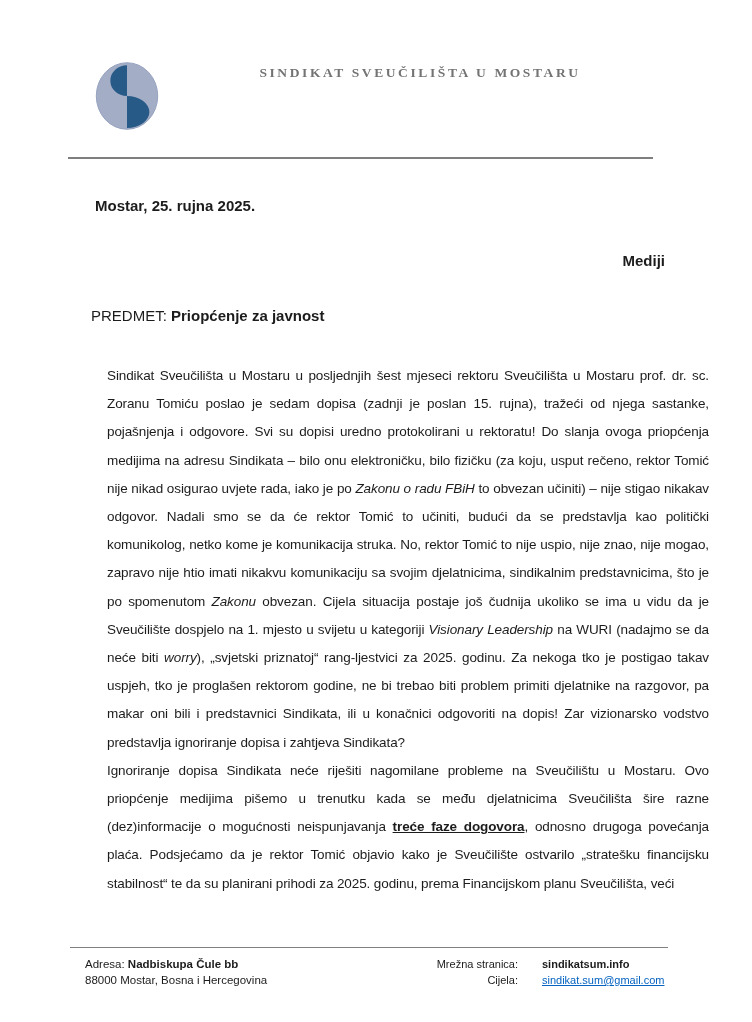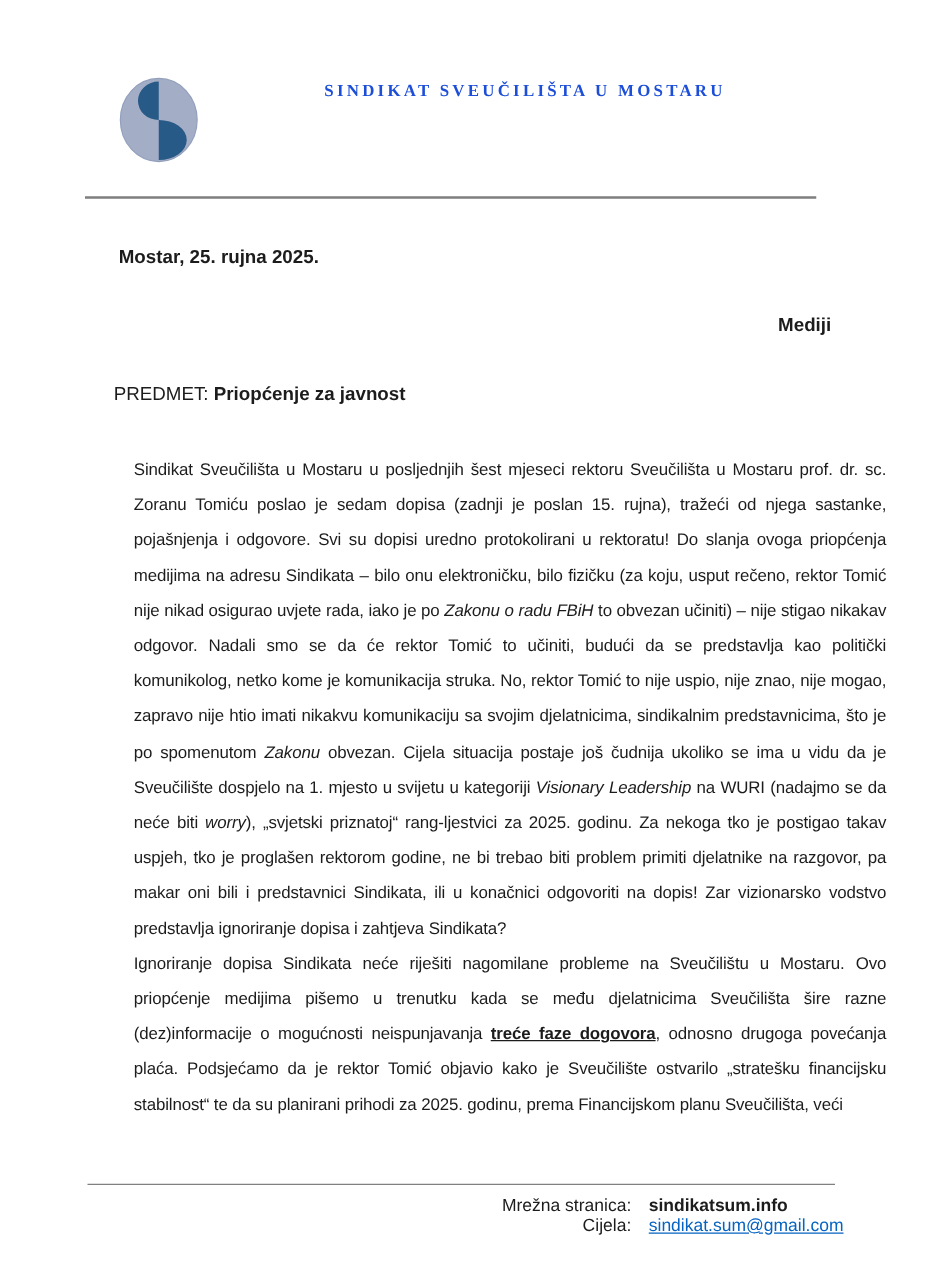--- a/index.html
+++ b/index.html
@@ -11,21 +11,21 @@
     background:#ffffff;
     font-family:"Liberation Sans", sans-serif;
     color:#1c1c1c;
     overflow:hidden;
   }
   .logo { position:absolute; top:52px; left:95px; width:64px; height:88px; }
   .org-names {
     position:absolute; top:64px; left:250px; width:340px;
     text-align:center; white-space:nowrap;
     font-family:"Liberation Serif", serif;
-    font-size:13.5px; line-height:17px; color:#1d4ed8;
+    font-size:13.5px; line-height:17px; color:#737373;
   }
   .org-name-hr { font-weight:bold; letter-spacing:2.6px; }
   .org-name-en { letter-spacing:1.1px; }
   .rule-top {
     position:absolute; top:157px; left:68px; width:585px;
     border-top:2px solid #7f7f7f;
   }
   .dateline {
     position:absolute; top:197px; left:83px;
     font-size:15px; font-weight:bold;margin-left:12px;
@@ -46,23 +46,23 @@
   .seg-bold { font-weight:bold;text-decoration:underline; }
   .rule-footer {
     position:absolute; top:947px; left:70px; width:598px;
     border-top:1.5px solid #808080;
   }
   .footer-left {
     position:absolute; top:956px; left:85px;
     font-size:11.5px; line-height:16px;
   }
   .footer-right {
-    position:absolute; top:956px; left:387px; width:262px;
-    display:grid; grid-template-columns:118px auto; column-gap:14px;
-    font-size:14px; line-height:16px;
+    position:absolute; top:956px; left:400px; width:262px;
+    display:grid; grid-template-columns:118px auto; column-gap:24px;
+    font-size:11px; line-height:16px;
   }
   .footer-label { text-align:right; }
   .bold { font-weight:bold; }
   .email-link { text-decoration:underline; cursor:pointer; }
 </style>
 </head>
 <body>
 
 <div class="page">
 
@@ -85,20 +85,26 @@
     <span class="subject-label">PREDMET: </span><span class="subject-value">Priopćenje za javnost</span>
   </div>
 
   <div class="body-text">
     <p><span>Sindikat Sveučilišta u Mostaru u posljednjih šest mjeseci rektoru Sveučilišta u Mostaru prof. dr. sc. Zoranu Tomiću poslao je sedam dopisa (zadnji je poslan 15. rujna), tražeći od njega sastanke, pojašnjenja i odgovore. Svi su dopisi uredno protokolirani u rektoratu! Do slanja ovoga priopćenja medijima na adresu Sindikata – bilo onu elektroničku, bilo fizičku (za koju, usput rečeno, rektor Tomić nije nikad osigurao uvjete rada, iako je po </span><span class="seg-italic">Zakonu o radu FBiH</span><span> to obvezan učiniti) – nije stigao nikakav odgovor. Nadali smo se da će rektor Tomić to učiniti, budući da se predstavlja kao politički komunikolog, netko kome je komunikacija struka. No, rektor Tomić to nije uspio, nije znao, nije mogao, zapravo nije htio imati nikakvu komunikaciju sa svojim djelatnicima, sindikalnim predstavnicima, što je po spomenutom </span><span class="seg-italic">Zakonu</span><span> obvezan. Cijela situacija postaje još čudnija ukoliko se ima u vidu da je Sveučilište dospjelo na 1. mjesto u svijetu u kategoriji </span><span class="seg-italic">Visionary Leadership</span><span> na WURI (nadajmo se da neće biti </span><span class="seg-italic">worry</span><span>), „svjetski priznatoj“ rang-ljestvici za 2025. godinu. Za nekoga tko je postigao takav uspjeh, tko je proglašen rektorom godine, ne bi trebao biti problem primiti djelatnike na razgovor, pa makar oni bili i predstavnici Sindikata, ili u konačnici odgovoriti na dopis! Zar vizionarsko vodstvo predstavlja ignoriranje dopisa i zahtjeva Sindikata?</span></p>
     <p><span>Ignoriranje dopisa Sindikata neće riješiti nagomilane probleme na Sveučilištu u Mostaru. Ovo priopćenje medijima pišemo u trenutku kada se među djelatnicima Sveučilišta šire razne (dez)informacije o mogućnosti neispunjavanja </span><span class="seg-bold">treće faze dogovora</span><span>, odnosno drugoga povećanja plaća. Podsjećamo da je rektor Tomić objavio kako je Sveučilište ostvarilo „stratešku financijsku stabilnost“ te da su planirani prihodi za 2025. godinu, prema Financijskom planu Sveučilišta, veći</span></p>
   </div>
 
   <div class="rule-footer"></div>
 
+  <div class="footer-left">
+    <div>
+      <span>Adresa: </span><span class="bold">Nadbiskupa Čule bb</span>
+    </div>
+    <div>88000 Mostar, Bosna i Hercegovina</div>
+  </div>
 
   <div class="footer-right">
     <div class="footer-label">Mrežna stranica:</div>
     <div class="bold">sindikatsum.info</div>
     <div class="footer-label">Cijela:</div>
     <div>
       <a class="email-link" style="color: rgb(5, 99, 193);">sindikat.sum@gmail.com</a>
     </div>
   </div>
 

